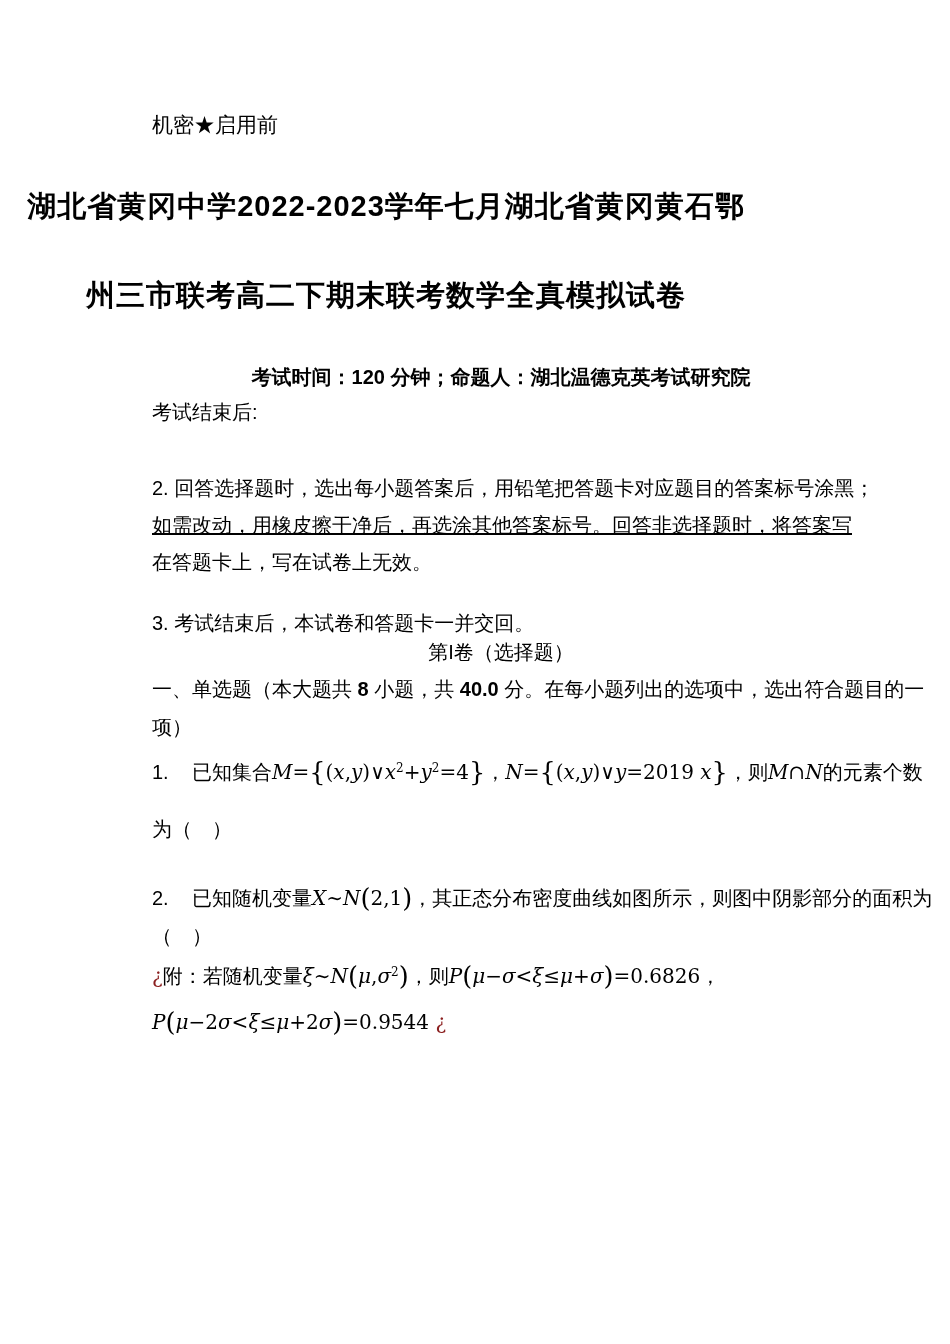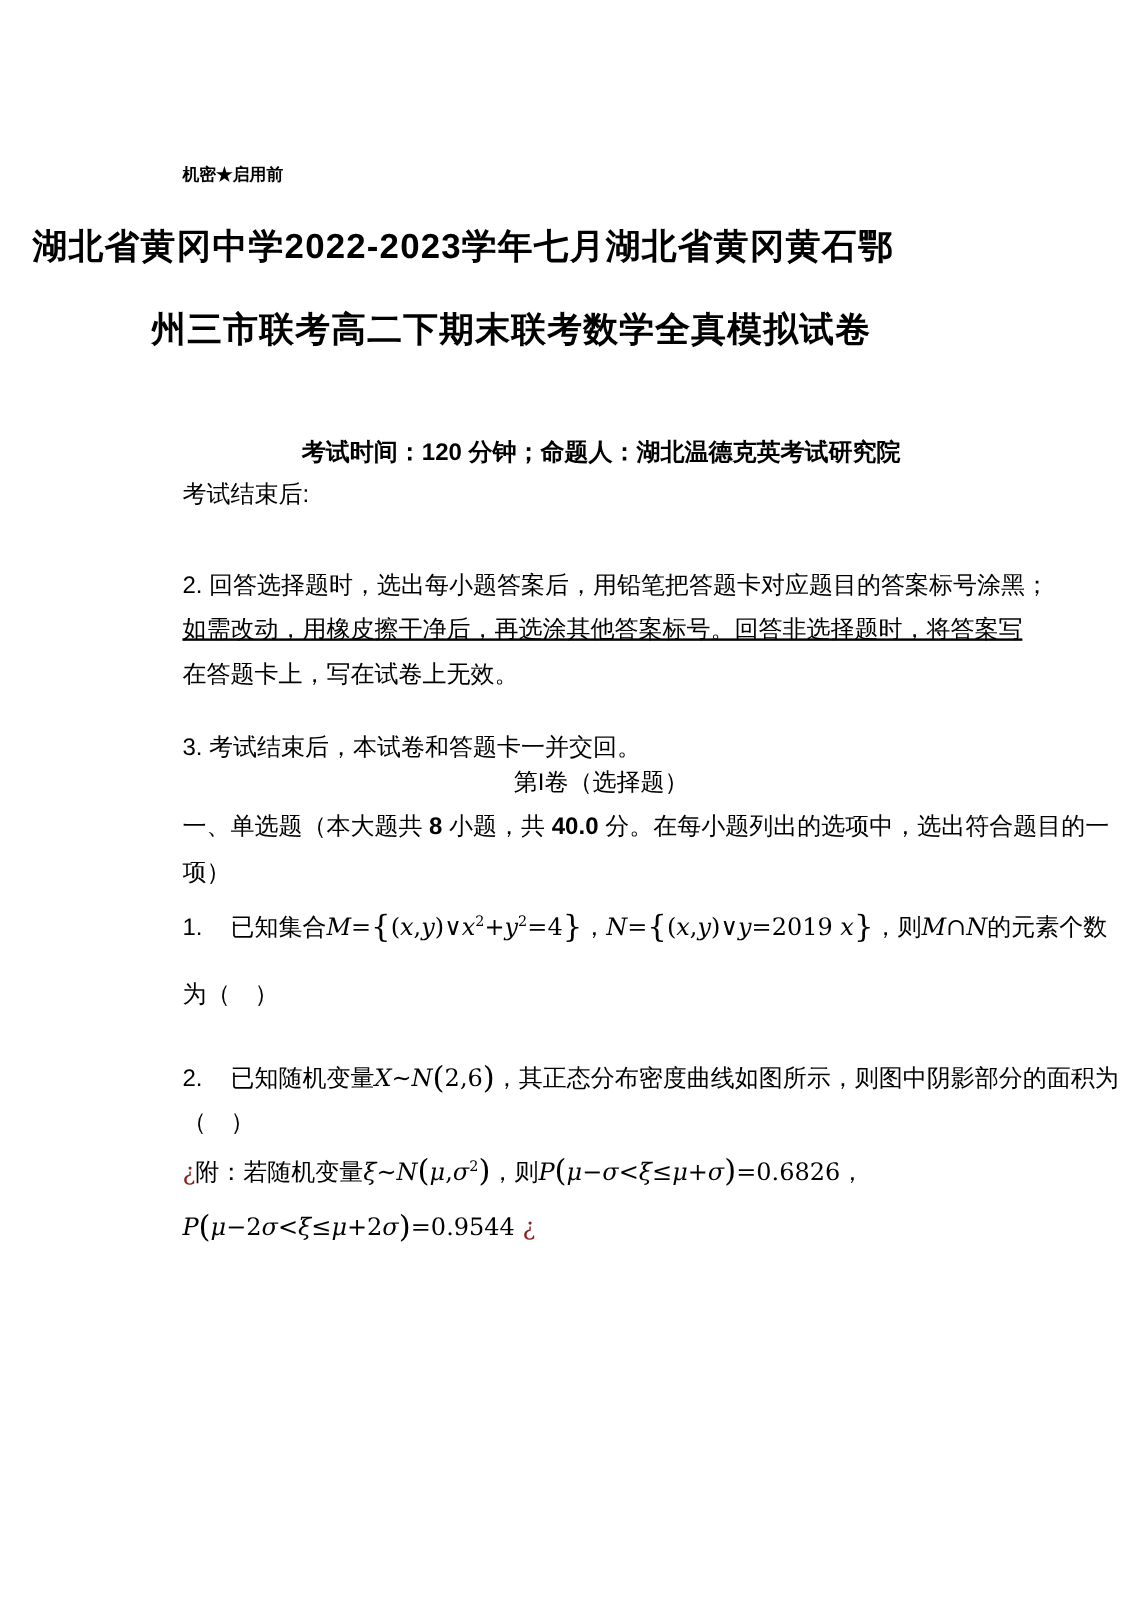--- a/index.html
+++ b/index.html
@@ -12,28 +12,28 @@
     color:#000000;
     overflow:hidden;
   }
   .line{
     position:absolute;
     left:152px;
     font-size:20px;
     line-height:30px;
     white-space:pre;
   }
-  .conf{top:130px;font-size:14px;font-weight:700;}
+  .conf{top:110px;font-size:21px;font-weight:400;}
   .title{
     left:0;width:772px;text-align:center;
     font-size:29px;font-weight:bold;line-height:40px;
     letter-spacing:1px;
   }
   .t1{top:186px;}
-  .t2{top:255px;padding-left:40px;}
+  .t2{top:275px;}
   .center{left:152px;width:698px;text-align:center;}
   .info{top:362px;font-weight:600;}
   .vol{top:637px;}
   
   .b{font-weight:bold;}
   .i{font-family:"DejaVu Serif",serif;font-style:italic;}
   .m{font-family:"DejaVu Serif",serif;}
   .big{font-size:1.28em;line-height:1;vertical-align:-0.06em;}
   .sup{font-family:"DejaVu Serif",serif;font-size:12px;vertical-align:7px;}
   .red{color:#8b1f1f;font-family:"DejaVu Serif",serif;}
@@ -65,18 +65,18 @@
 
   <div class="line center vol">第I卷（选择题）</div>
 
   <div class="line" style="top:674px;"><span>一、单选题（本大题共 </span><span class="b">8</span><span> 小题，共 </span><span class="b">40.0</span><span> 分。在每小题列出的选项中，选出符合题目的一</span></div>
   <div class="line" style="top:712px;">项）</div>
 
   <div class="line" style="top:753px;"><span class="num">1.</span><span>已知集合</span><span class="i">M</span><span class="m">=</span><span class="m big">{</span><span class="m">(</span><span class="i">x</span><span class="m">,</span><span class="i">y</span><span class="m">)</span><span class="m">∨</span><span class="i">x</span><span class="sup">2</span><span class="m">+</span><span class="i">y</span><span class="sup">2</span><span class="m">=4</span><span class="m big">}</span><span>，</span><span class="i">N</span><span class="m">=</span><span class="m big">{</span><span class="m">(</span><span class="i">x</span><span class="m">,</span><span class="i">y</span><span class="m">)</span><span class="m">∨</span><span class="i">y</span><span class="m">=2019 </span><span class="i">x</span><span class="m big">}</span><span>，则</span><span class="i">M</span><span class="m">∩</span><span class="i">N</span><span>的元素个数</span></div>
   <div class="line" style="top:814px;">为（　）</div>
 
 
-  <div class="line" style="top:883px;"><span class="num">2.</span><span>已知随机变量</span><span class="i">X</span><span class="m">∼</span><span class="i">N</span><span class="m big">(</span><span class="m">2,6</span><span class="m big">)</span><span>，其正态分布密度曲线如图所示，则图中阴影部分的面积为</span></div>
+  <div class="line" style="top:883px;"><span class="num">2.</span><span>已知随机变量</span><span class="i">X</span><span class="m">∼</span><span class="i">N</span><span class="m big">(</span><span class="m">2,1</span><span class="m big">)</span><span>，其正态分布密度曲线如图所示，则图中阴影部分的面积为</span></div>
   <div class="line" style="top:921px;">（　）</div>
   <div class="line" style="top:957px;"><span class="red">¿</span><span>附：若随机变量</span><span class="i">ξ</span><span class="m">∼</span><span class="i">N</span><span class="m big">(</span><span class="i">μ</span><span class="m">,</span><span class="i">σ</span><span class="sup">2</span><span class="m big">)</span><span>，则</span><span class="i">P</span><span class="m big">(</span><span class="i">μ</span><span class="m">−</span><span class="i">σ</span><span class="m">&lt;</span><span class="i">ξ</span><span class="m">≤</span><span class="i">μ</span><span class="m">+</span><span class="i">σ</span><span class="m big">)</span><span class="m">=0.6826</span><span>，</span></div>
   <div class="line" style="top:1007px;"><span class="i">P</span><span class="m big">(</span><span class="i">μ</span><span class="m">−2</span><span class="i">σ</span><span class="m">&lt;</span><span class="i">ξ</span><span class="m">≤</span><span class="i">μ</span><span class="m">+2</span><span class="i">σ</span><span class="m big">)</span><span class="m">=0.9544</span><span class="red"> ¿</span></div>
 
 </div>
 
 </body></html>

